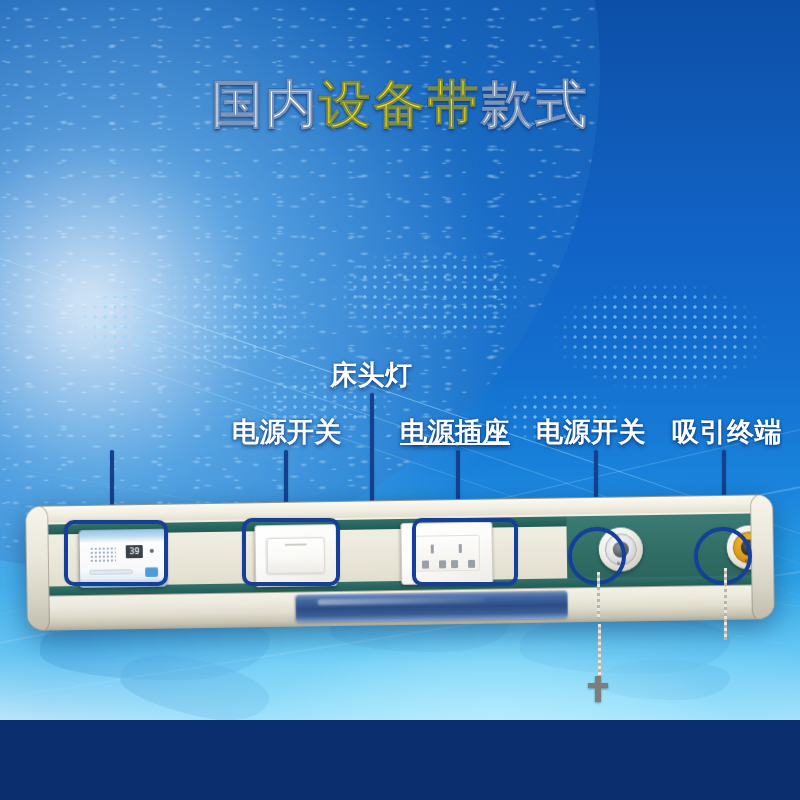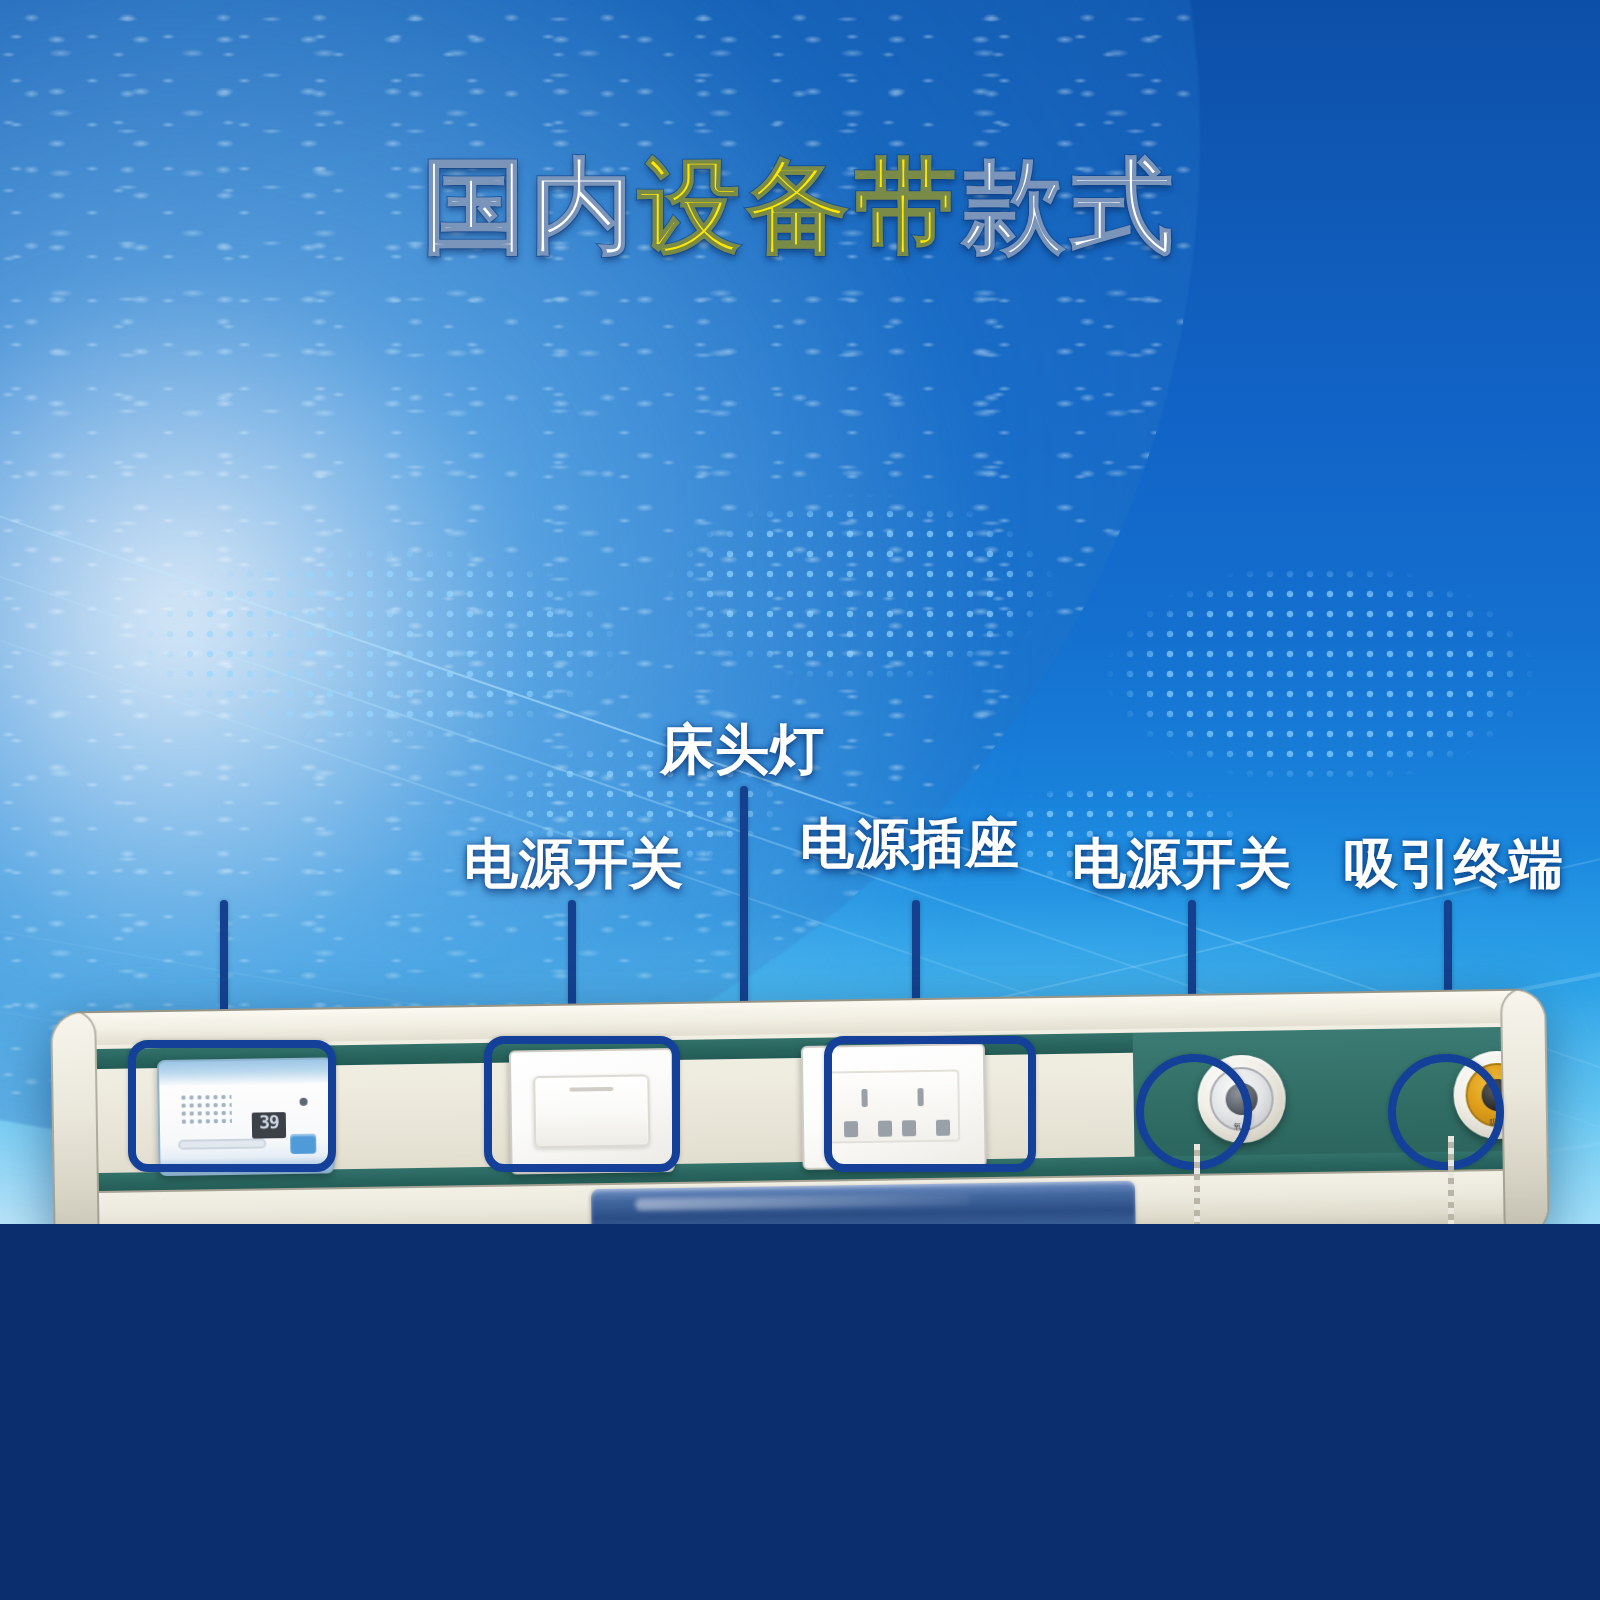--- a/index.html
+++ b/index.html
@@ -1,19 +1,19 @@
 <!DOCTYPE html>
 <html lang="zh"><head>
 <meta charset="utf-8">
 <title>医用设备带宣传图</title>
 <style>
   html,body{margin:0;padding:0;background:#0b2f6e;}
   *{box-sizing:border-box;}
   #stage{
-    position:relative;width:800px;height:612px;overflow:hidden;
+    position:relative;width:800px;height:720px;overflow:hidden;
     font-family:"Liberation Sans","DejaVu Sans",sans-serif;
     background:#1161c4;
   }
 
   
   .bg-base{
     position:absolute;inset:0;
     background:
       linear-gradient(180deg,
         #0c4fa8 0%,
@@ -191,21 +191,21 @@
     box-shadow:0 2px 3px rgba(0,0,0,.25);
   }
   .ic-speaker{
     position:absolute;left:10px;top:16px;width:26px;height:17px;
     background-image:radial-gradient(circle, rgba(120,145,170,.8) .9px, rgba(0,0,0,0) 1.3px);
     background-size:4px 4px;opacity:.85;
   }
   .ic-lcd{
     position:absolute;left:46px;top:15px;width:17px;height:13px;border-radius:1px;
     background:#3c4148;color:#cfd8e2;font-size:9px;font-weight:bold;line-height:13px;text-align:center;
-    font-family:"DejaVu Sans Mono","Liberation Mono",monospace;letter-spacing:-.5px;margin-top:11px;
+    font-family:"DejaVu Sans Mono","Liberation Mono",monospace;letter-spacing:-.5px;
   }
   .ic-led{position:absolute;left:70px;top:19px;width:4px;height:4px;border-radius:50%;background:#5d6672;}
   .ic-btn{position:absolute;right:8px;bottom:9px;width:13px;height:10px;border-radius:2px;background:#4f9bd8;box-shadow:inset 0 1px 1px rgba(255,255,255,.5);}
   .ic-slot{position:absolute;left:9px;bottom:12px;width:44px;height:5px;border-radius:3px;background:#e2e8ef;border:1px solid #ccd5de;}
 
   
   .switch{
     left:228px;top:22px;width:82px;height:62px;border-radius:3px;
     background:linear-gradient(160deg,#ffffff 0%,#fbfbfa 45%,#eceae4 100%);
     border:1px solid #cfcdc5;box-shadow:0 2px 3px rgba(0,0,0,.25);
@@ -299,21 +299,21 @@
   </div>
 
   <div class="bg-lowglow"></div>
 
   <div class="headline">
     <div class="hl-line1"><span class="hl-w">国内</span><span class="hl-y">设备带</span><span class="hl-w">款式</span></div>
   </div>
 
   <div class="label" style="left:232px;top:414px;">电源开关</div>
   <div class="label" style="left:330px;top:357px;">床头灯</div>
-  <div class="label" style="left:400px;top:404px;">电源插座</div>
+  <div class="label" style="left:400px;top:414px;text-decoration:underline;">电源插座</div>
   <div class="label" style="left:536px;top:414px;">电源开关</div>
   <div class="label" style="left:672px;top:414px;">吸引终端</div>
 
   <div class="leader" style="left:110px;top:450px;height:76px;"></div>
   <div class="leader" style="left:284px;top:450px;height:74px;"></div>
   <div class="leader" style="left:370px;top:393px;height:217px;"></div>
   <div class="leader" style="left:456px;top:450px;height:73px;"></div>
   <div class="leader" style="left:594px;top:450px;height:80px;"></div>
   <div class="leader" style="left:722px;top:450px;height:80px;"></div>
 

